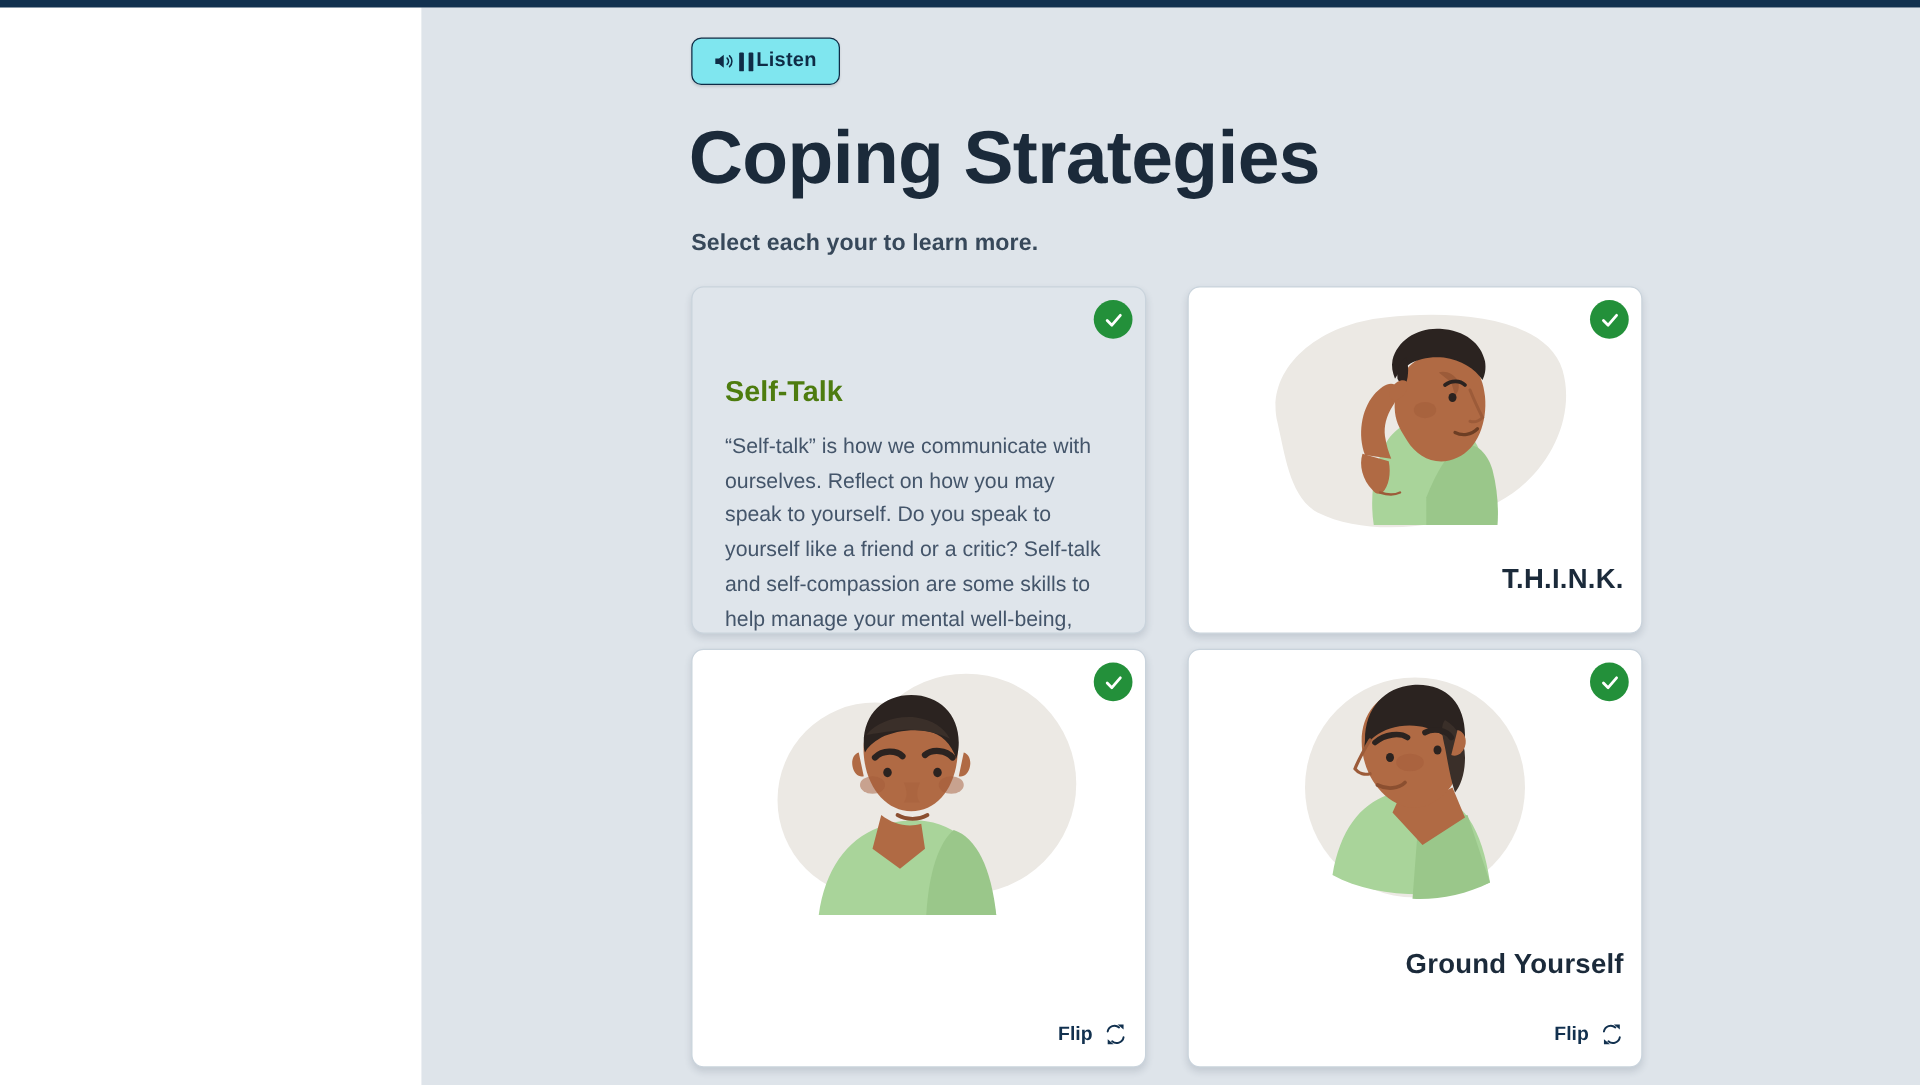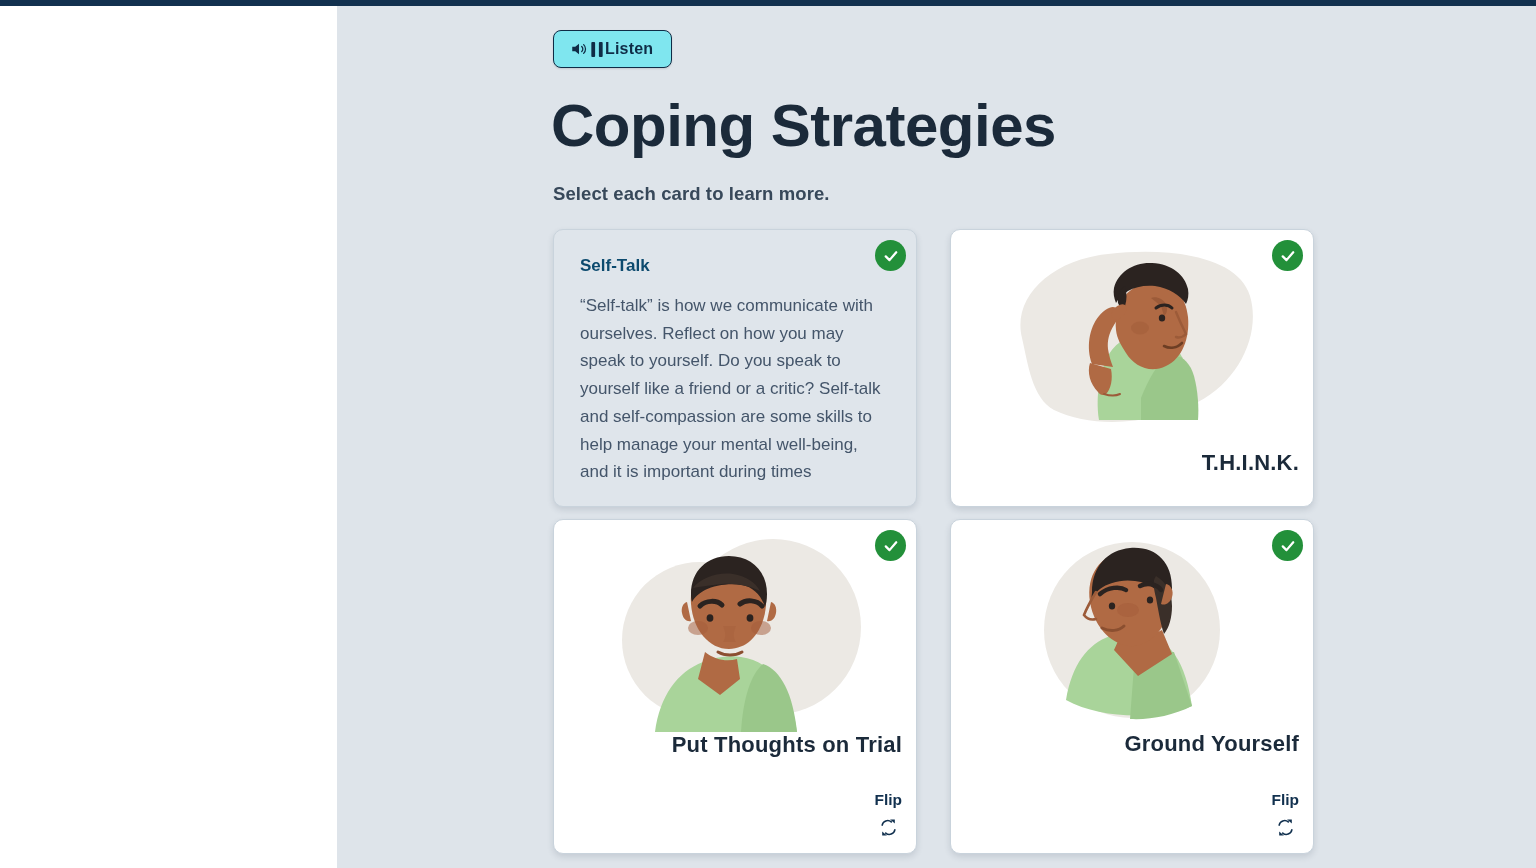--- a/index.html
+++ b/index.html
@@ -172,22 +172,23 @@
     width: 31px; height: 31px;
     border-radius: 50%;
     background: #23903a;
     display: flex; align-items: center; justify-content: center;
     z-index: 3;
   }
 
   
   .card-back { padding: 26px 28px 0 26px; height: 100%; overflow: hidden; }
   .back-title {
-    font-size: 17px; font-weight: 700; color: #0c4a6e;
+    font-size: 23px; font-weight: 700; color: #4d7c0f;
     margin-bottom: 16px;
+    margin-top: 44px;
   }
   .back-body {
     font-size: 17px;
     line-height: 1.63;
     color: #44556a;
   }
 
   
   .card-front {
     height: 100%;
@@ -198,21 +199,20 @@
   .illus { width: 100%; display: flex; justify-content: center; }
   .card-title {
     font-size: 22px; font-weight: 700; color: #1b2a3a;
     text-align: center;
     letter-spacing: .2px;
   }
   .flip-row {
     display: flex; align-items: center; justify-content: center; gap: 9px;
     font-size: 15.5px; font-weight: 700; color: #12314f;
     cursor: pointer;
-    flex-direction: column;
   }
   .spacer { flex: 1; }
 </style>
 </head>
 <body>
 
 <div id="app">
 
   <div class="topbar"></div>
 
@@ -278,21 +278,21 @@
           <path fill="none" stroke="#0f2c46" stroke-width="1.7" stroke-linecap="round" d="M18.2 6.2a8 8 0 0 1 0 11.6"></path>
         </svg>
         <svg class="ic" width="14" height="17" viewBox="0 0 14 18" aria-hidden="true">
           <rect x="1" y="1" width="4" height="16" rx="1" fill="#0f2c46"></rect>
           <rect x="9" y="1" width="4" height="16" rx="1" fill="#0f2c46"></rect>
         </svg>
         <span class="listen-label">Listen</span>
       </div>
 
       <h1 class="page-title">Coping Strategies</h1>
-      <div class="page-sub">Select each card to learn more.</div>
+      <div class="page-sub">Select each your to learn more.</div>
 
       <div class="grid">
 
         <div class="card flipped h-short">
           <div class="check-badge">
             <svg width="18" height="18" viewBox="0 0 24 24" aria-hidden="true">
               <path fill="none" stroke="#ffffff" stroke-width="3" stroke-linecap="round" stroke-linejoin="round" d="M5 12.5 10 17.5 19 7"></path>
             </svg>
           </div>
           <div class="card-back">
@@ -357,21 +357,20 @@
                 <ellipse cx="155" cy="86" rx="3.4" ry="3.8" fill="#2b2320"></ellipse>
                 <ellipse cx="103" cy="96" rx="10" ry="7" fill="#a35c3a" opacity=".5"></ellipse>
                 <ellipse cx="166" cy="96" rx="10" ry="7" fill="#a35c3a" opacity=".5"></ellipse>
                 <path d="M128 94c3 7 3 12 0 16h13c-3-4-3-9 0-16" fill="#a35c3a" opacity=".35"></path>
                 <path d="M123 120c7 4 17 4 24 0" stroke="#8b4f30" stroke-width="3" fill="none" stroke-linecap="round"></path>
                 <path d="M92 70c-4 1-6 6-5 11 1 6 5 9 9 8" fill="#b06a44"></path>
                 <path d="M176 70c4 1 6 6 5 11-1 6-5 9-9 8" fill="#b06a44"></path>
               </svg>
             </div>
             <div class="spacer"></div>
-            <div class="card-title">Put Thoughts on Trial</div>
             <div style="height:34px"></div>
             <div class="flip-row">
               <span>Flip</span>
               <svg width="19" height="19" viewBox="0 0 24 24" aria-hidden="true">
                 <path fill="none" stroke="#12314f" stroke-width="2" stroke-linecap="round" d="M4 9a7 7 0 0 1 11.5-4"></path>
                 <path fill="#12314f" d="M14 2h6v5z"></path>
                 <path fill="none" stroke="#12314f" stroke-width="2" stroke-linecap="round" d="M20 15a7 7 0 0 1-11.5 4"></path>
                 <path fill="#12314f" d="M10 22H4v-5z"></path>
               </svg>
             </div>

